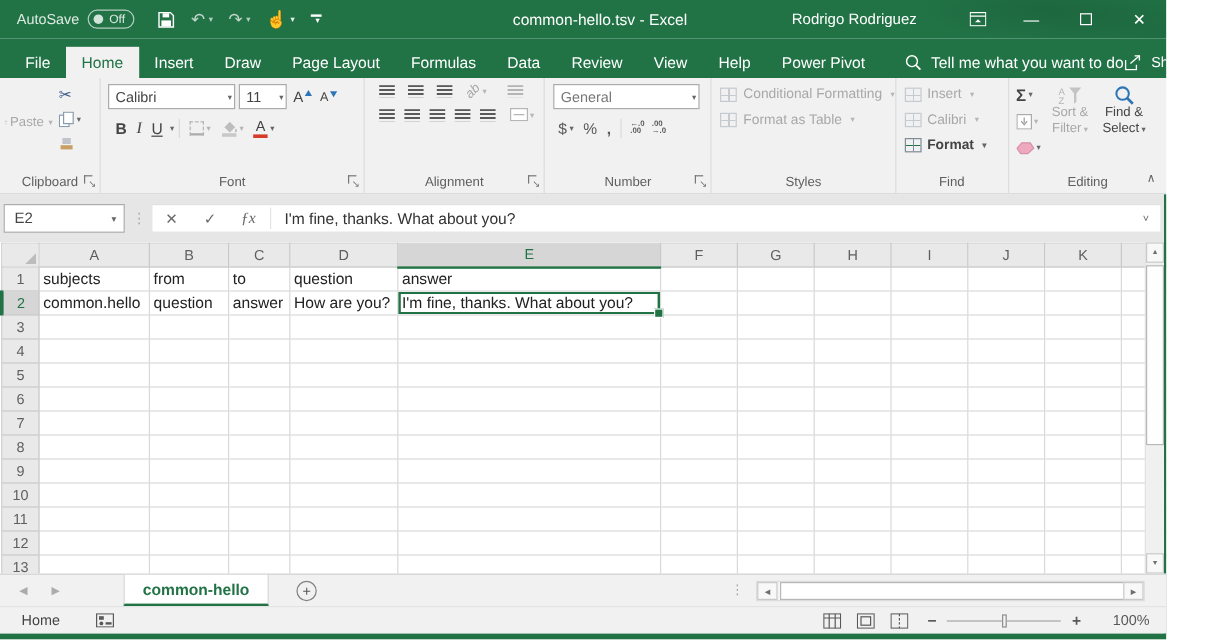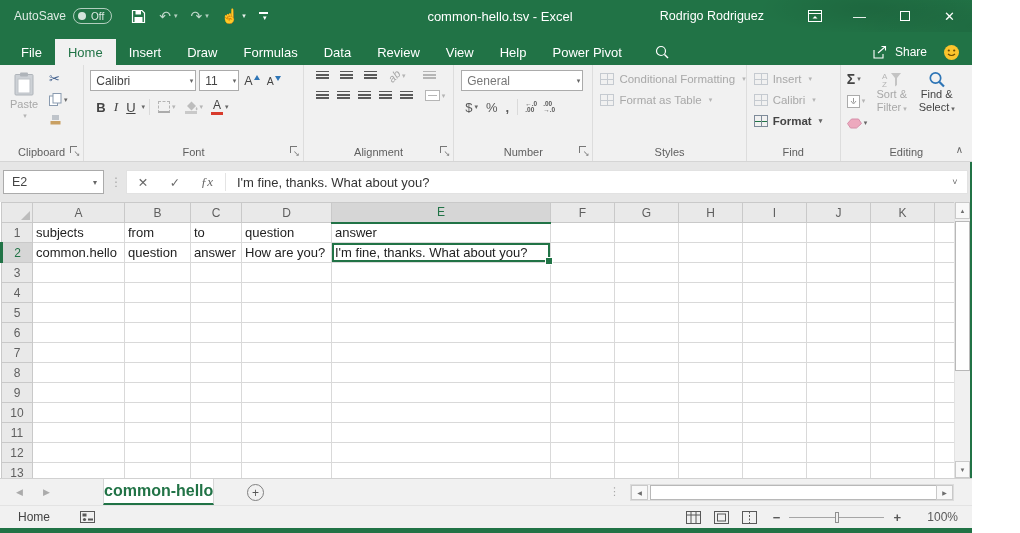--- a/index.html
+++ b/index.html
@@ -41,21 +41,21 @@
 .glabel{position:absolute;bottom:3px;left:0;right:0;text-align:center;font-size:11px;color:#5E5E5E}
 .launch{position:absolute;right:3px;bottom:5px;width:11px;height:11px}
 .launch::before{content:"";position:absolute;left:1px;top:1px;width:6px;height:6px;border-left:1px solid #777;border-top:1px solid #777}
 .launch::after{content:"↘";position:absolute;right:0;bottom:-2px;font-size:8px;color:#777}
 .gray{color:#A8A8A8}
 .dd{font-size:7px;color:#666;margin-left:2px}
 .dd.g{color:#B5B5B5}
 .vsep{width:1px;height:16px;background:#DADADA;margin:0 4px}
 
 .clipwrap{display:flex}
-.paste{width:40px;margin-left:4px;display:flex;flex-direction:column;align-items:center;padding-top:4px;color:#A8A8A8;font-size:11px;gap:2px}
+.paste{width:40px;margin-left:4px;display:flex;flex-direction:row;align-items:center;padding-top:4px;color:#A8A8A8;font-size:11px;gap:2px}
 .clipcol{display:flex;flex-direction:column;margin-left:2px}
 .cbtn{height:21px;display:flex;align-items:center;padding:0 3px}
 
 .row1{display:flex;align-items:center;gap:3px;margin:2px 4px 0 6px}
 .row2{display:flex;align-items:center;margin:8px 4px 0 8px}
 .combo{background:#fff;border:1px solid #ABABAB;height:21px;display:flex;align-items:center;font-size:12px;color:#444;padding:0 2px 0 5px}
 .combo .dd{margin-left:auto}
 .fsz{display:flex;align-items:flex-start;font-size:12.5px;color:#444;padding:0 2px;position:relative}
 .caret{width:0;height:0;margin-left:1px;margin-top:1px}
 .caret.up{border-left:3.5px solid transparent;border-right:3.5px solid transparent;border-bottom:5px solid #2E75B6}
@@ -117,21 +117,21 @@
 .vscroll{position:absolute;right:2px;top:202px;width:16px;height:276px;background:#F0F0F0;border-left:1px solid #E2E2E2}
 .varrow{position:absolute;left:0;width:100%;height:17px;display:flex;align-items:center;justify-content:center;color:#6E6E6E;font-size:6px;background:#F8F8F8;border:1px solid #C9C9C9}
 .varrow.up{top:0}.varrow.dn{bottom:0}
 .vthumb{position:absolute;left:0;top:19px;width:100%;height:150px;background:#FEFEFE;border:1px solid #B8B8B8}
 .edge-r{position:absolute;right:0;top:162px;width:2px;height:366px;background:#217346}
 
 
 .sheetbar{position:absolute;top:478px;left:0;width:100%;height:27px;background:#F1F1F1;border-top:1px solid #D1D1D1}
 .snav{position:absolute;left:16px;top:0;height:100%;display:flex;align-items:center;gap:20px;color:#ABABAB;font-size:9px}
 .stabs{position:absolute;left:103px;top:0;height:100%;display:flex}
-.stab{padding:0 0;display:flex;align-items:center;font-size:16px;color:#444}
+.stab{padding:0 15px;display:flex;align-items:center;font-size:13px;color:#444}
 .stab.active{background:#fff;color:#217346;font-weight:bold;border-left:1px solid #D6D6D6;border-right:1px solid #D6D6D6;border-bottom:2px solid #217346}
 .newsheet{position:absolute;left:247px;top:5px;width:17px;height:17px;border:1px solid #808080;border-radius:50%;color:#565656;display:flex;align-items:center;justify-content:center;font-size:12px;line-height:1}
 .sdots{position:absolute;left:609px;top:6px;color:#A8A8A8;font-size:11px}
 .hscroll{position:absolute;left:630px;right:18px;top:5px;height:17px;background:#F5F5F5;border:1px solid #DCDCDC}
 .harrow{position:absolute;top:0;width:17px;height:100%;display:flex;align-items:center;justify-content:center;color:#6E6E6E;font-size:6px;background:#F8F8F8;border:1px solid #C9C9C9}
 .harrow.l{left:0}.harrow.r{right:0}
 .hthumb{position:absolute;left:19px;top:0;bottom:0;width:300px;background:#FFF;border:1px solid #B8B8B8}
 
 
 .statusbar{position:absolute;top:505px;left:0;width:100%;height:23px;background:#F1F1F1;border-top:1px solid #E3E3E3;display:flex;align-items:center;font-size:12px;color:#444}
@@ -207,32 +207,34 @@
         </span>
     </div>
   </div>
 
   <div class="tabrow">
     <div class="rtabs">
         <div class="rtab">File</div>
         <div class="rtab active">Home</div>
         <div class="rtab">Insert</div>
         <div class="rtab">Draw</div>
+        <div class="rtab">Page Layout</div>
         <div class="rtab">Formulas</div>
         <div class="rtab">Data</div>
         <div class="rtab">Review</div>
         <div class="rtab">View</div>
         <div class="rtab">Help</div>
         <div class="rtab">Power Pivot</div>
       </div>
     <div class="tellme">
       <svg width="14" height="14" viewBox="0 0 14 14">
           <circle cx="6" cy="6" r="4.5" stroke="#fff" stroke-width="1.2" fill="none"></circle>
           <line x1="9.5" y1="9.5" x2="13" y2="13" stroke="#fff" stroke-width="1.4"></line>
         </svg>
+      <span>Tell me what you want to do</span>
     </div>
     <div class="share">
       <svg width="16" height="14" viewBox="0 0 16 14">
           <path d="M2 5 v8 h9 v-4" fill="none" stroke="#fff" stroke-width="1.1"></path>
           <path d="M6 8 L13.5 1.5" stroke="#fff" stroke-width="1.1" fill="none"></path>
           <path d="M9.5 1.5 h4 v4" fill="none" stroke="#fff" stroke-width="1.1"></path>
         </svg>
       <span>Share</span>
     </div>
     <div class="smiley">

